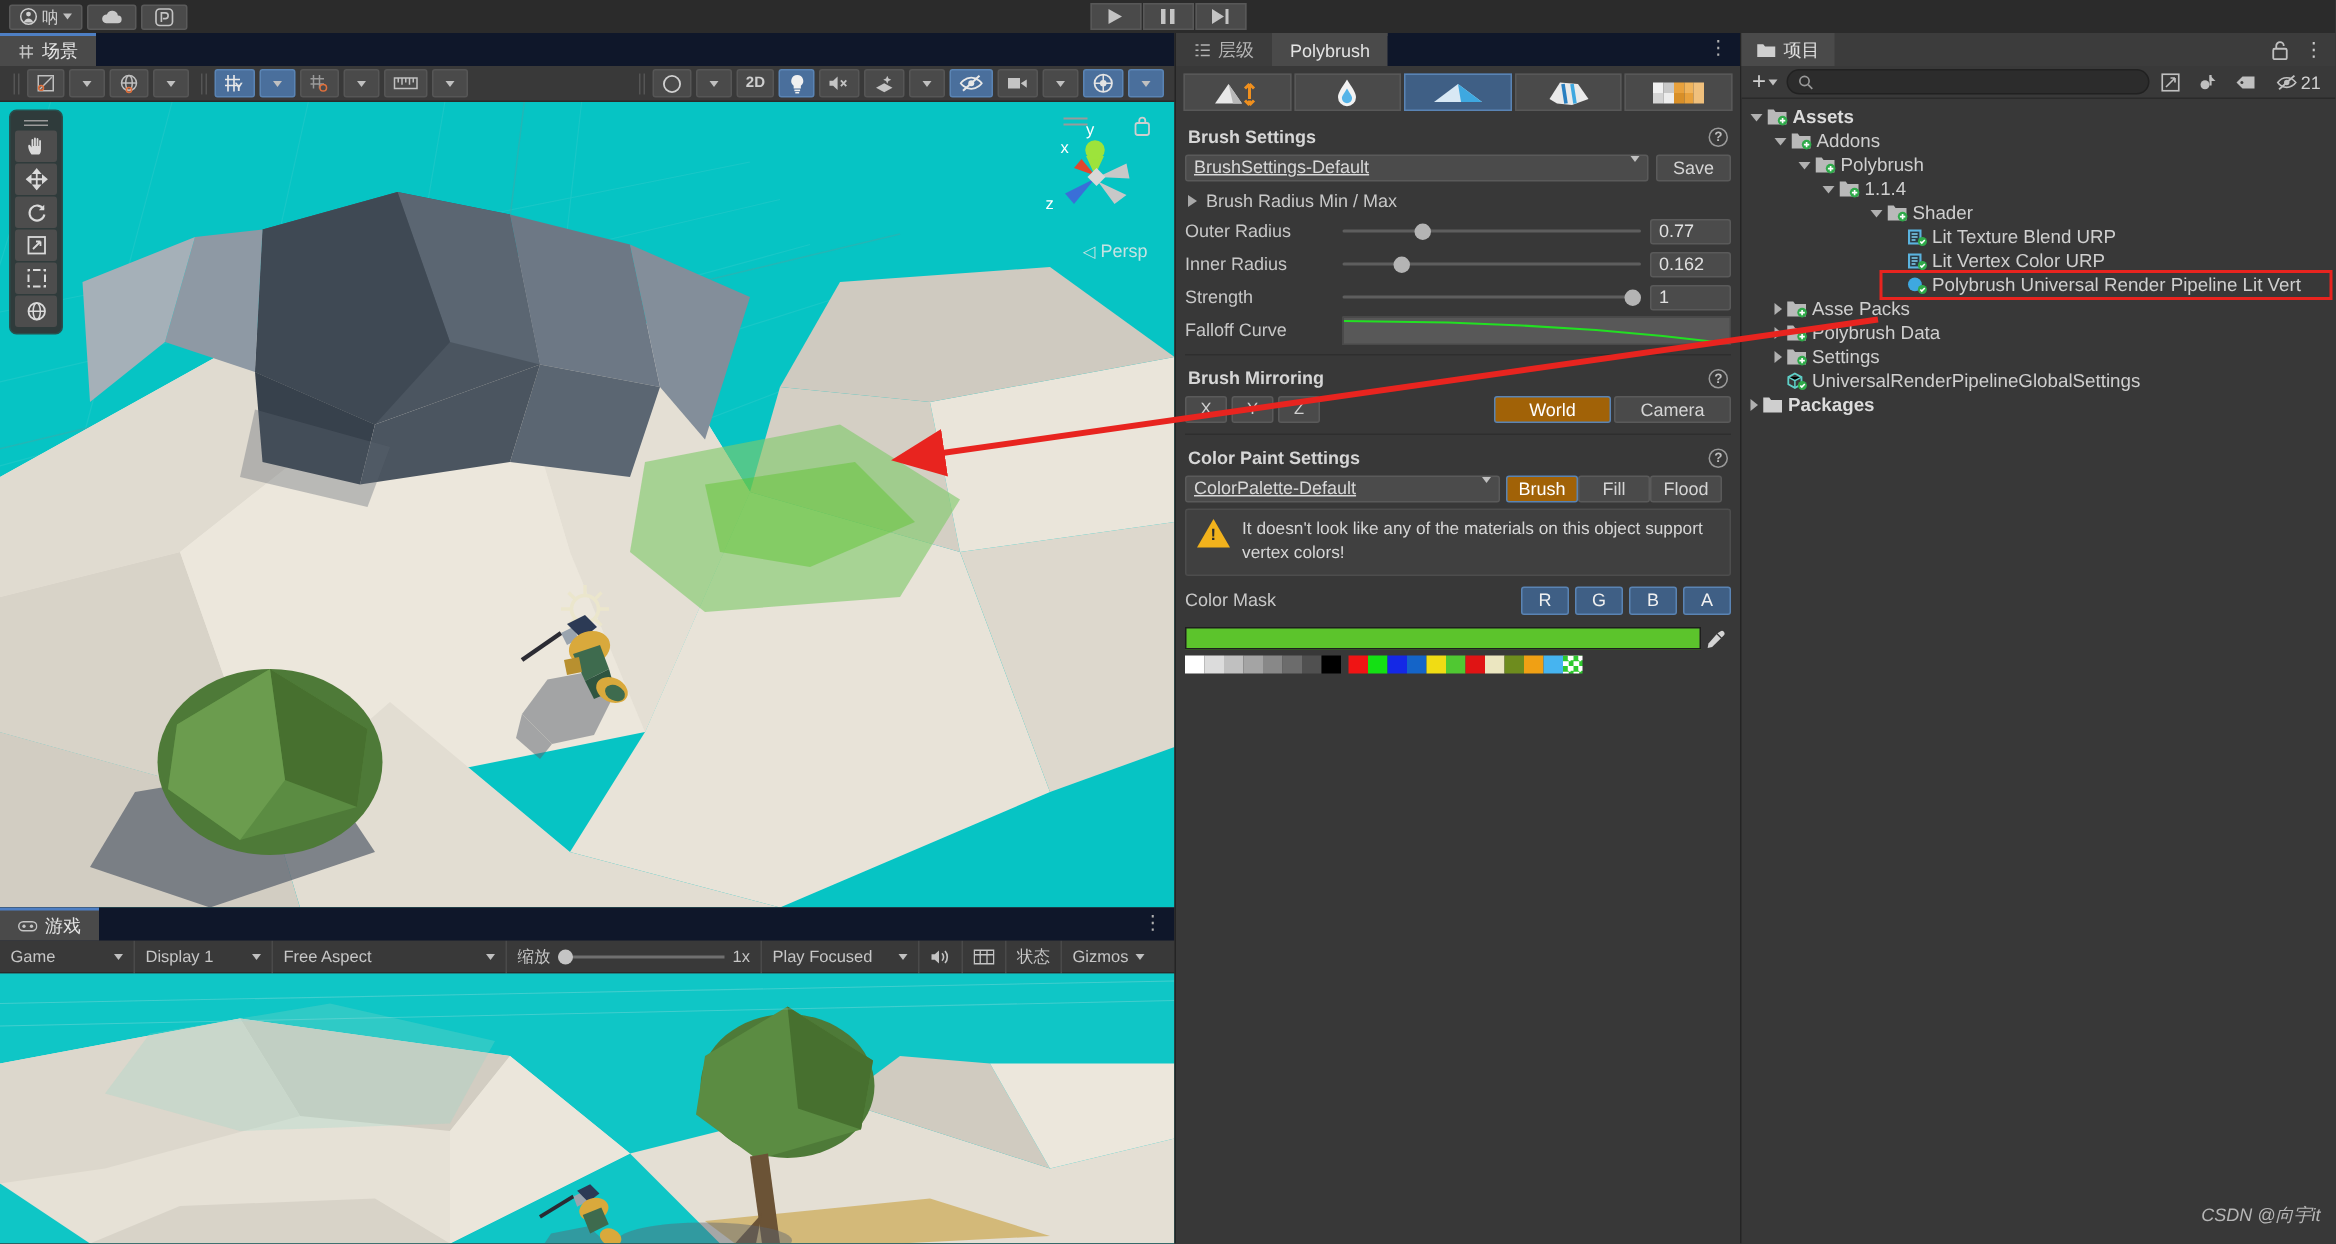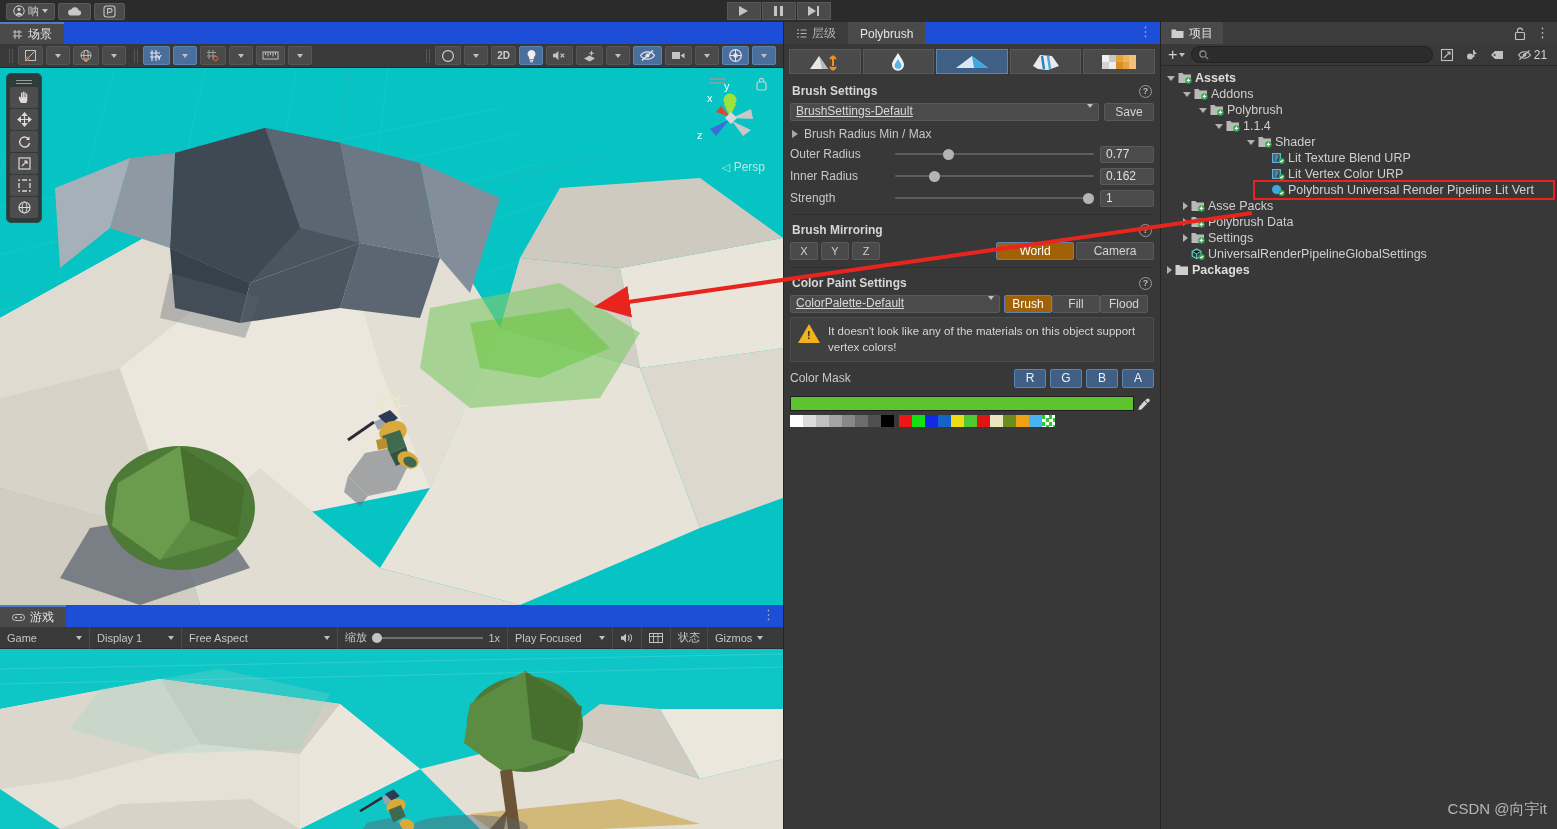--- a/index.html
+++ b/index.html
@@ -35,21 +35,21 @@
   }
   .tri-r { width: 0; height: 0; border-top: 5px solid transparent; border-bottom: 5px solid transparent; border-left: 9px solid #c4c4c4; }
   .pause-ic { display: flex; gap: 3px; }
   .pause-ic i { display: block; width: 3px; height: 10px; background: #c4c4c4; }
   .step-ic { display: flex; align-items: center; gap: 1px; }
   .step-ic .t { width: 0; height: 0; border-top: 5px solid transparent; border-bottom: 5px solid transparent; border-left: 8px solid #c4c4c4; }
   .step-ic .b { width: 2px; height: 10px; background: #c4c4c4; }
 
   
   .scene-panel { position: absolute; left: 0; top: 22px; width: 783px; height: 583px; background: #383838; }
-  .tabrow { height: 22px; background: #1d4ed8; display: flex; align-items: flex-end; position: relative; }
+  .tabrow { height: 22px; background: #0f172a; display: flex; align-items: flex-end; position: relative; }
   .tab {
     height: 22px; padding: 0 12px; display: flex; align-items: center; gap: 5px;
     background: #3c3c3c; color: #b4b4b4; font-size: 12px; cursor: default;
   }
   .tab.active { background: #4a4a4a; color: #e4e4e4; border-top: 2px solid #4e7fc4; }
   .tab-menu { position: absolute; right: 8px; top: 3px; color: #b0b0b0; font-size: 13px; letter-spacing: 0; line-height: 14px; cursor: default; }
 
   .scene-toolbar {
     height: 24px; background: #393939; display: flex; align-items: center; padding: 0 4px;
     border-bottom: 1px solid #2a2a2a; position: relative;
@@ -168,21 +168,21 @@
   }
   .pbtn-sm { width: 22px; height: 18px; display: flex; align-items: center; justify-content: center; cursor: default; }
   .tree { padding: 4px 0; font-size: 12.5px; }
   .trow { display: flex; align-items: center; height: 16px; gap: 3px; cursor: default; white-space: nowrap; }
   .tw { width: 0; height: 0; border-top: 4px solid transparent; border-bottom: 4px solid transparent; border-left: 5px solid #b0b0b0; flex-shrink: 0; }
   .tw.open { border-left: 4px solid transparent; border-right: 4px solid transparent; border-top: 5px solid #b0b0b0; border-bottom: none; }
   .tw.none { border: none; width: 5px; }
   .tlabel { color: #cfcfcf; }
   .tlabel.bold { font-weight: bold; color: #dcdcdc; }
   .highlight-box { position: absolute; border: 2px solid #e8241f; pointer-events: none; }
-  .watermark { position: absolute; right: 10px; bottom: 10px; color: #b6b6b6; font-size: 15px; }
+  .watermark { position: absolute; right: 10px; bottom: 10px; color: #b6b6b6; font-size: 12px; font-style: italic; }
   .arrow-svg { position: absolute; left: 0; top: 0; pointer-events: none; z-index: 40; }
 </style>
 </head>
 <body>
 
 <div id="root">
 
   <div class="topbar">
     <div class="tb-group">
       <div class="tb-btn">
@@ -693,20 +693,28 @@
         <span class="numfield">0.162</span>
       </div>
       <div class="row">
         <span class="rlabel">Strength</span>
         <span class="slider-wrap">
           <span class="slider-track"></span>
             <span class="slider-knob" style="left:calc(100% - 11px)"></span>
         </span>
         <span class="numfield">1</span>
       </div>
+      <div class="row">
+        <span class="rlabel">Falloff Curve</span>
+        <span class="curve-box">
+          <svg width="100%" height="19" viewBox="0 0 260 19" preserveAspectRatio="none">
+            <path d="M0 2 L70 3 L120 5 L170 8 L215 12 L260 17" fill="none" stroke="#22e022" stroke-width="1.4"></path>
+          </svg>
+        </span>
+      </div>
 
       <div class="divline"></div>
 
       <div class="sect-head">
         <span>Brush Mirroring</span>
         <span class="help-ic">?</span>
       </div>
       <div class="row">
         <span class="mir-btn">X</span>
         <span class="mir-btn">Y</span>

